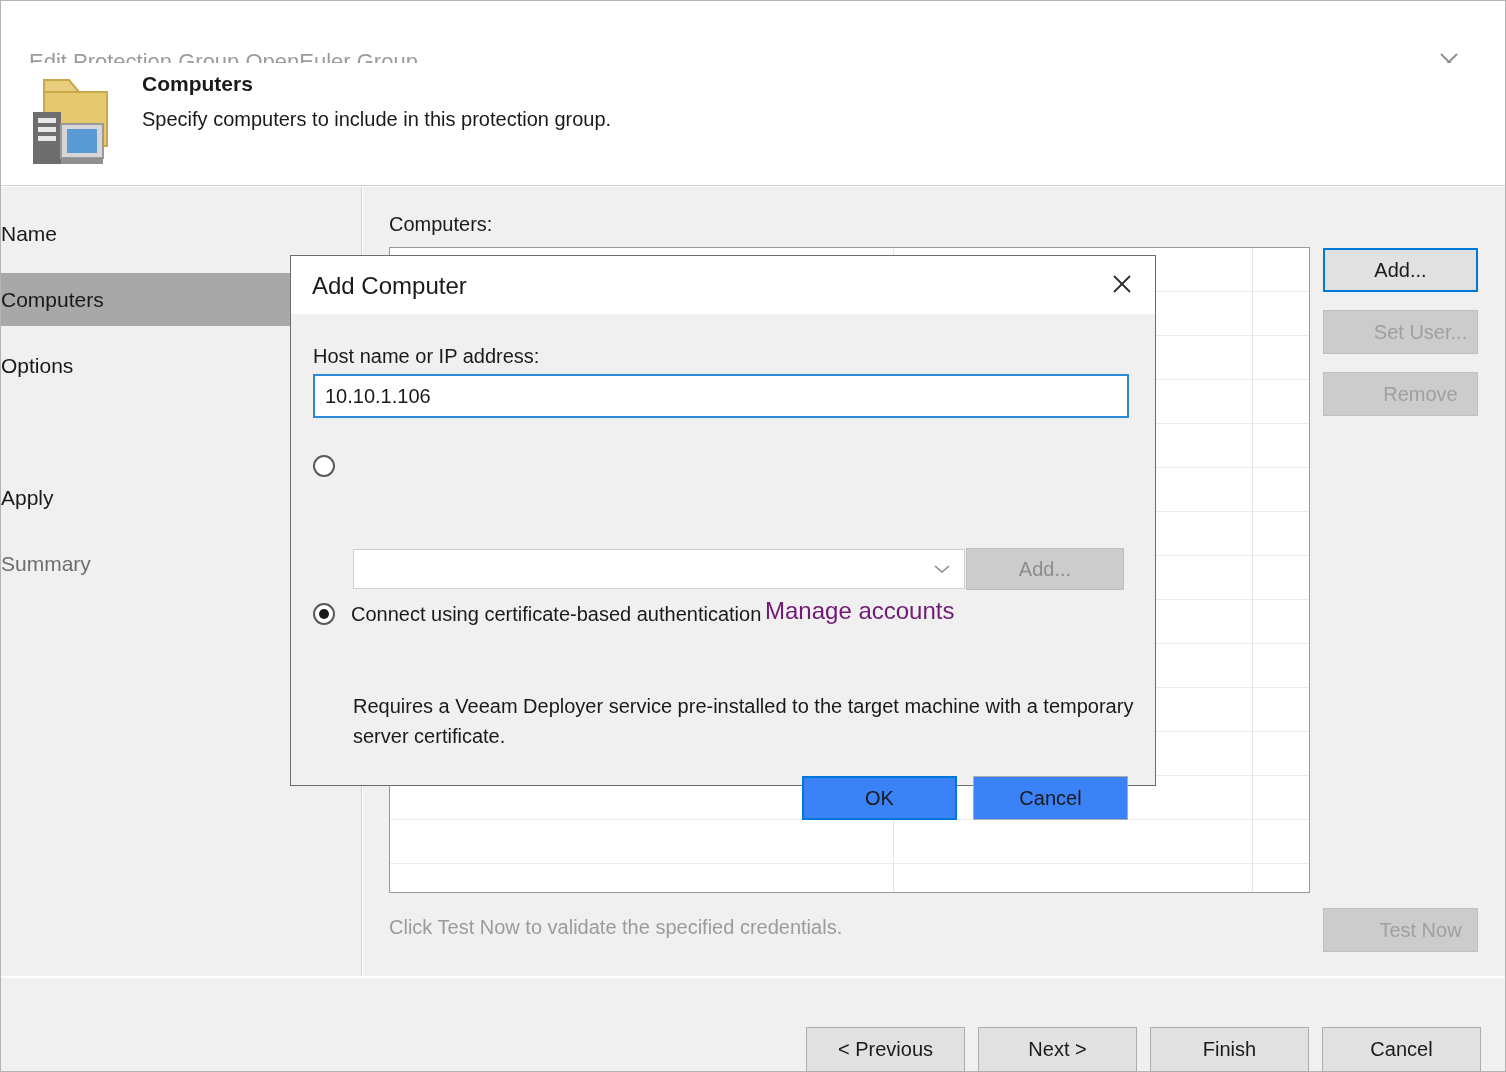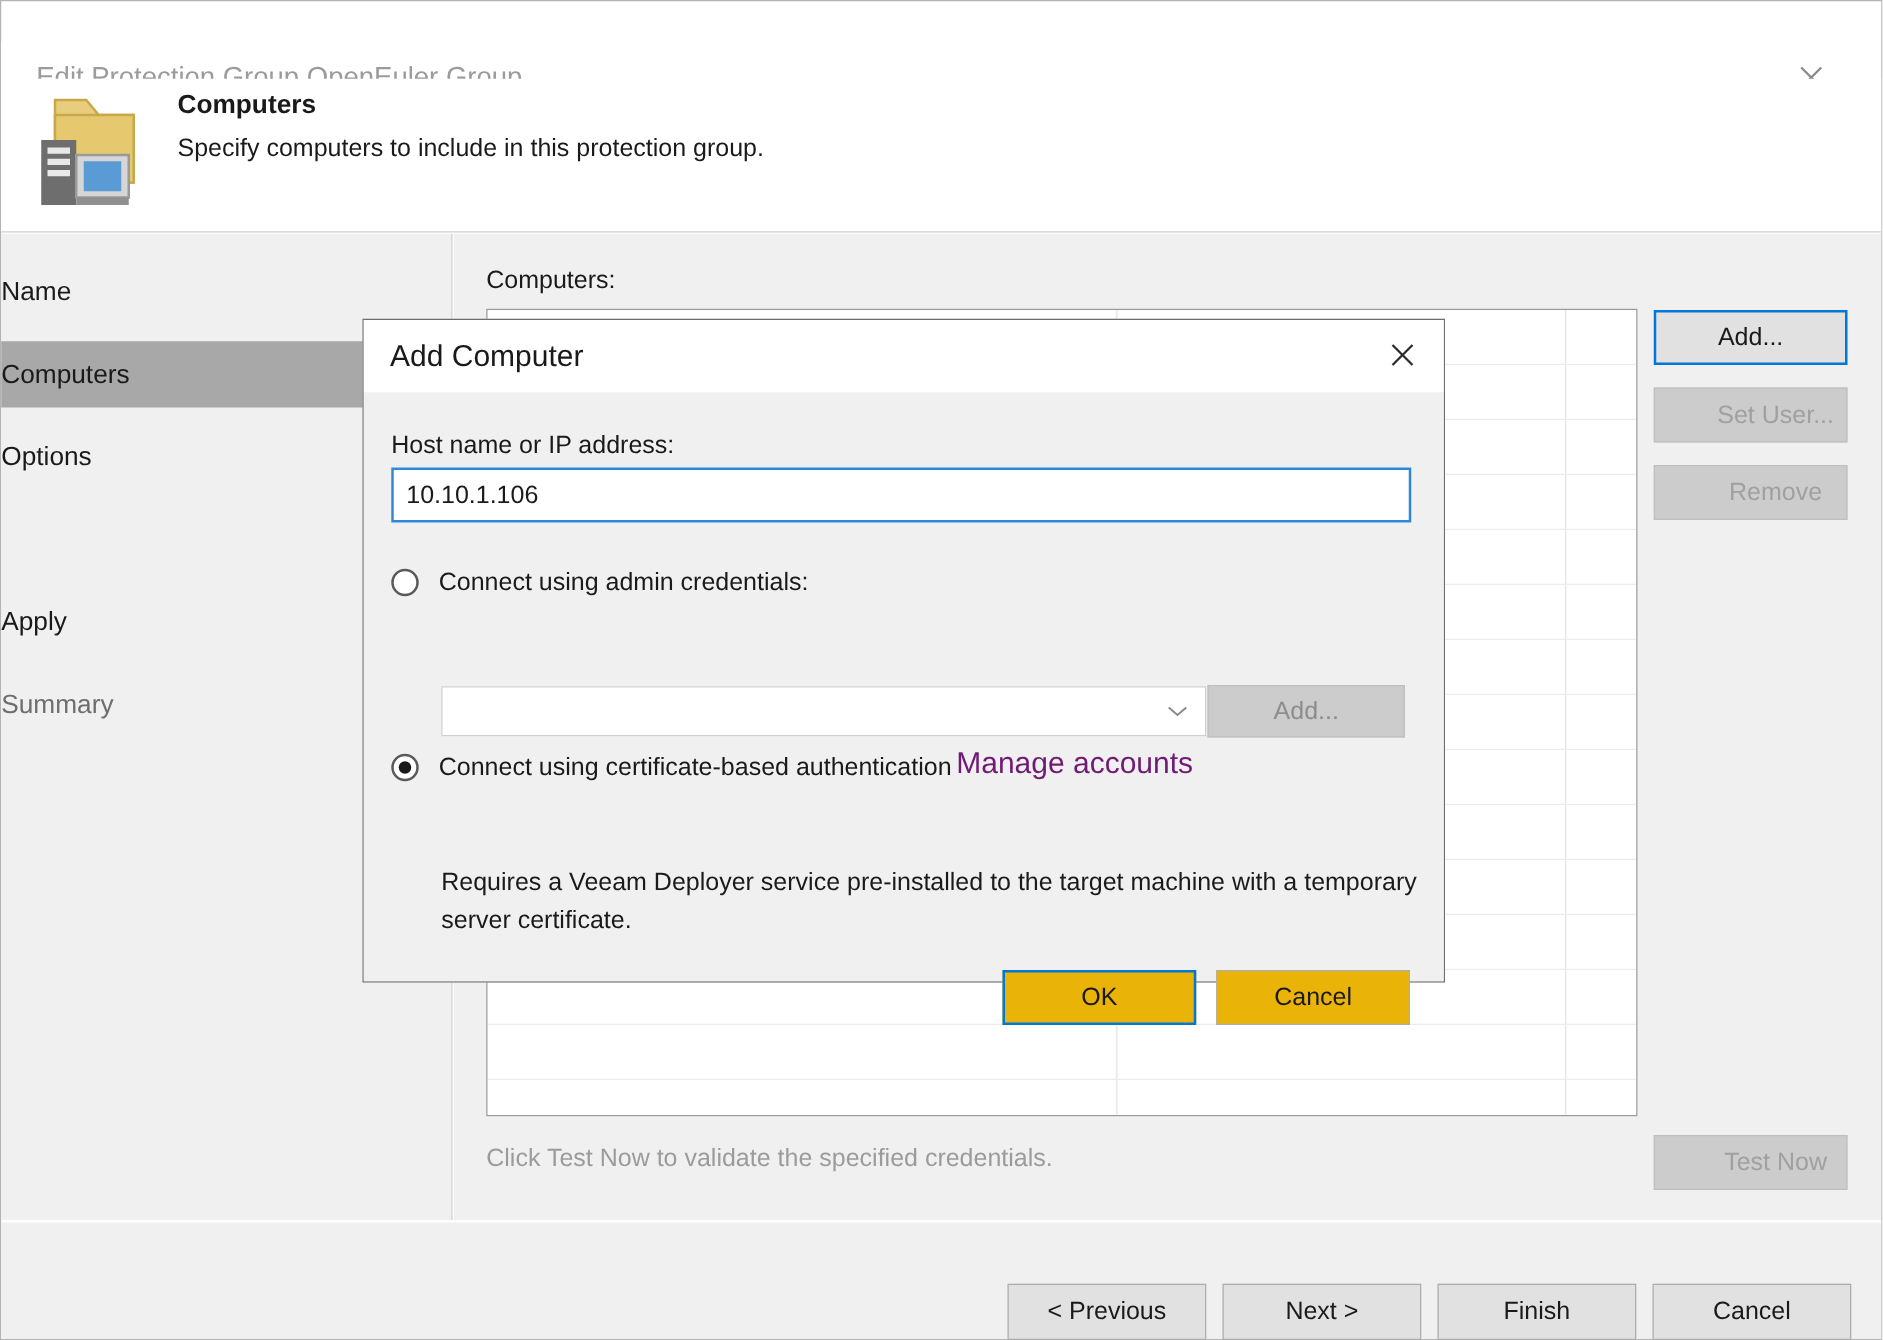--- a/index.html
+++ b/index.html
@@ -318,21 +318,21 @@
     color: #1a1a1a;
     line-height: 30px;
   }
 
   .modal-btn {
     position: absolute;
     top: 462px;
     width: 155px; height: 44px;
     font-size: 20px;
     font-family: "Liberation Sans", sans-serif;
-    background: #eab308;
+    background: #3b82f6;
     border: 1px solid #adadad;
     color: #1a1a1a;
     cursor: pointer;
   }
   .modal-btn.primary {
     border: 2px solid #0078d7;
   }
 </style>
 </head>
 <body>
@@ -436,21 +436,20 @@
         </svg>
       </div>
     </div>
 
     <div class="modal-body">
       <div class="field-label">Host name or IP address:</div>
       <input class="host-input" type="text" value="10.10.1.106" style="">
 
       <div class="radio-row" style="left:22px; top:141px">
         <span class="radio-mark"></span>
-        <span class="radio-label">Connect using admin credentials:</span>
       </div>
 
       <div class="cred-combo">
         <span class="combo-value"></span>
         <span class="combo-arrow">
           <svg width="18" height="12" viewBox="0 0 18 12" aria-hidden="true">
             <polyline points="2,3 9,9 16,3" fill="none" stroke="#8a8a8a" stroke-width="1.6"></polyline>
           </svg>
         </span>
       </div>

